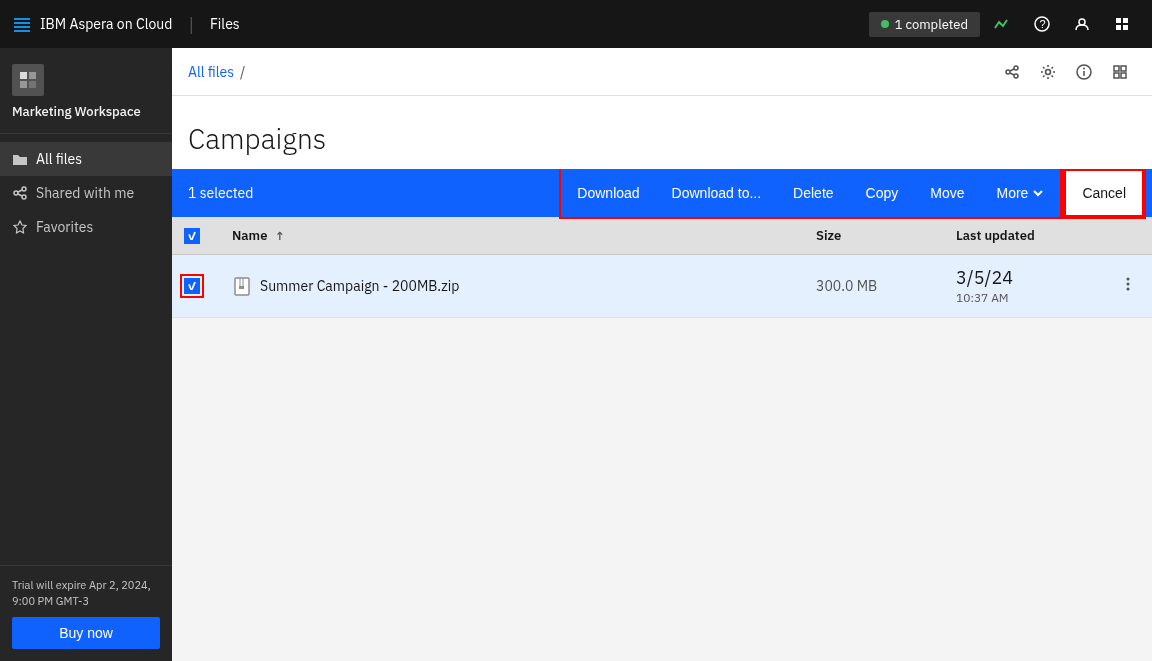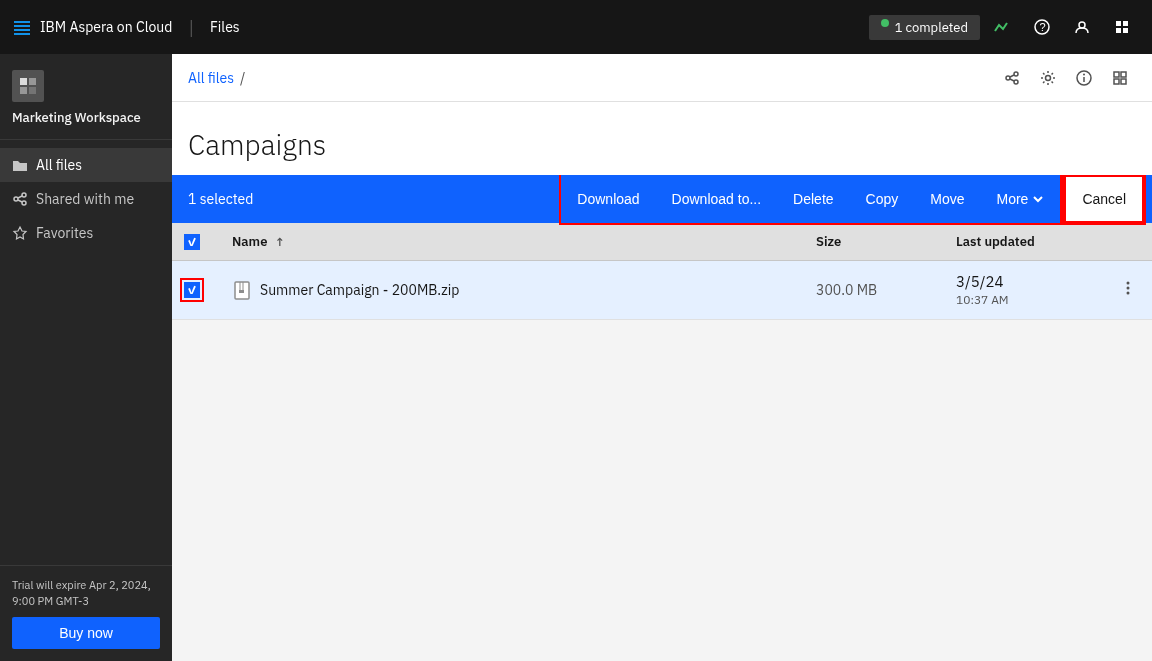--- a/index.html
+++ b/index.html
@@ -2,40 +2,41 @@
 <html><head>
   <meta charset="utf-8">
   <style>
     * { box-sizing: border-box; margin: 0; padding: 0; }
     body { font-family: 'IBM Plex Sans', Arial, sans-serif; background: #f4f4f4; display: flex; flex-direction: column; height: 661px; width: 1152px; overflow: hidden; font-size: 14px; }
 
     
     .topbar {
       background: #161616;
       color: #fff;
-      height: 54px;
+      height: 48px;
       display: flex;
       align-items: center;
       padding: 0 12px;
       justify-content: space-between;
       flex-shrink: 0;
     }
     .topbar-left { display: flex; align-items: center; gap: 16px; }
     .topbar-brand { display: flex; align-items: center; gap: 8px; font-size: 14px; color: #fff; }
     .topbar-brand-name { font-size: 14px; color: #fff; }
     .topbar-divider { color: #525252; font-size: 18px; }
     .topbar-section { color: #fff; font-size: 14px; }
     .topbar-right { display: flex; align-items: center; gap: 4px; }
     .topbar-completed {
       background: #393939;
       color: #fff;
       padding: 4px 12px;
       border-radius: 2px;
       font-size: 13px;
       display: flex;
+      align-items: center;
       gap: 6px;
     }
     .topbar-completed .dot { width: 8px; height: 8px; background: #42be65; border-radius: 50%; display: inline-block; }
     .topbar-icon-btn {
       background: none;
       border: none;
       color: #fff;
       width: 36px;
       height: 36px;
       display: flex;
@@ -210,21 +211,21 @@
       font-weight: bold;
     }
     .checkbox-highlight {
       outline: 2px solid red;
       outline-offset: 2px;
     }
     .name-cell { display: flex; align-items: center; gap: 8px; }
     .sort-icon { color: #525252; margin-left: 4px; font-size: 12px; }
     .size-text { color: #525252; }
     .date-cell { line-height: 1.4; }
-    .date-main { font-size: 15px; }
+    .date-main { font-size: 18px; }
     .date-time { font-size: 12px; color: #525252; }
     .row-action-btn {
       background: none;
       border: none;
       cursor: pointer;
       color: #525252;
       padding: 4px;
       float: right;
     }
     .th-checkbox { width: 48px; }

